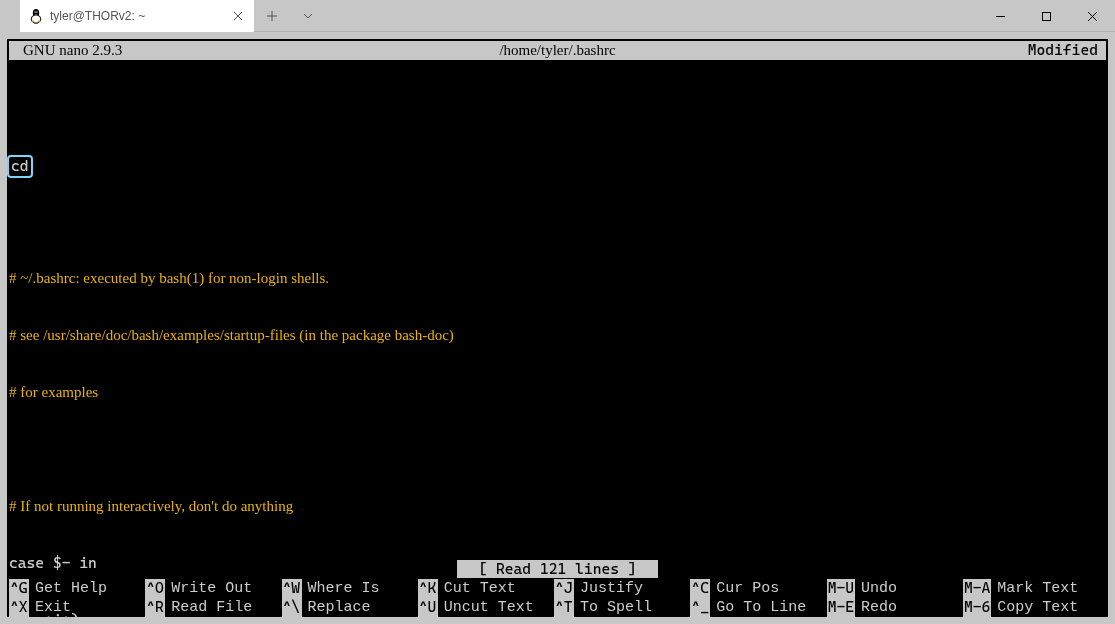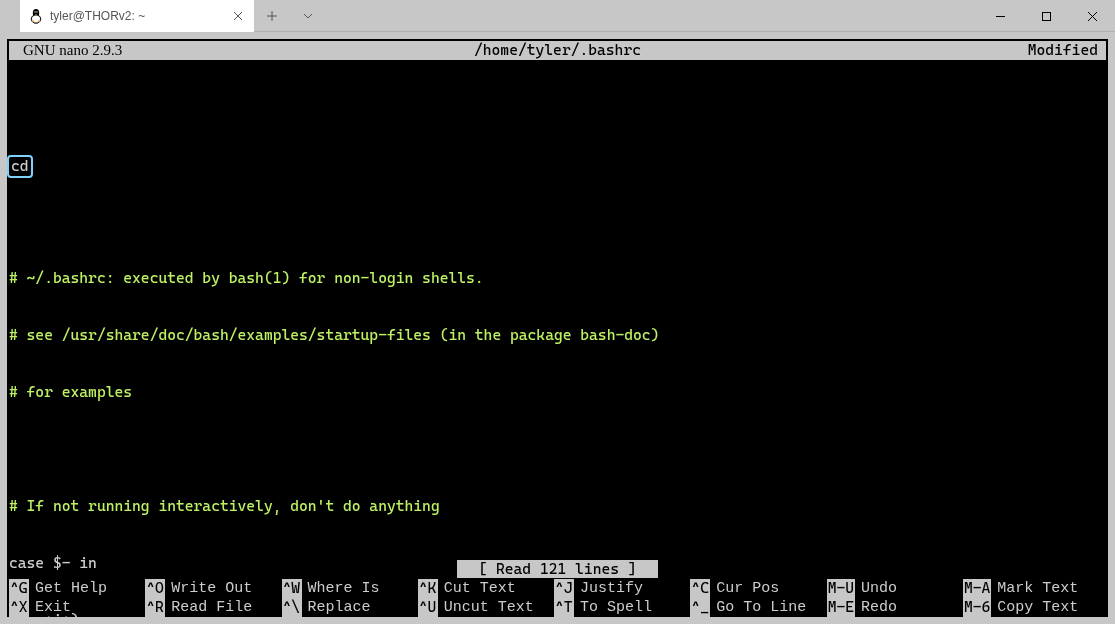--- a/index.html
+++ b/index.html
@@ -72,28 +72,28 @@
   }
   .nano-header {
     background:#c7c7c7;
     color:#000;
     height:19px;
     display:flex;
     padding:0 2px;
     margin:2px 2px 0 2px;
   }
   .nano-header .left{ width:33%; padding-left:12px;font-family:Liberation Serif, serif;}
-  .nano-header .center{ width:34%; text-align:center;}
+  .nano-header .center{ width:34%; text-align:center;font-family:Liberation Serif, serif;}
   .nano-header .right{ width:33%; text-align:right; padding-right:6px;}
   .editor {
     padding: 0 2px 0 2px;
     white-space:pre;
   }
   .editor .line { height:19px; }
-  .comment { color:#bef264; }
+  .comment { color:#eab308;font-family:Liberation Serif, serif; }
   .plain { color:#ccc; }
   .cursor-box {
     display:inline-block;
     border:2px solid #7dd3fc;
     border-radius:4px;
     padding:0 2px;
     margin-left:-2px;
   }
   .status-line {
     position:absolute;

